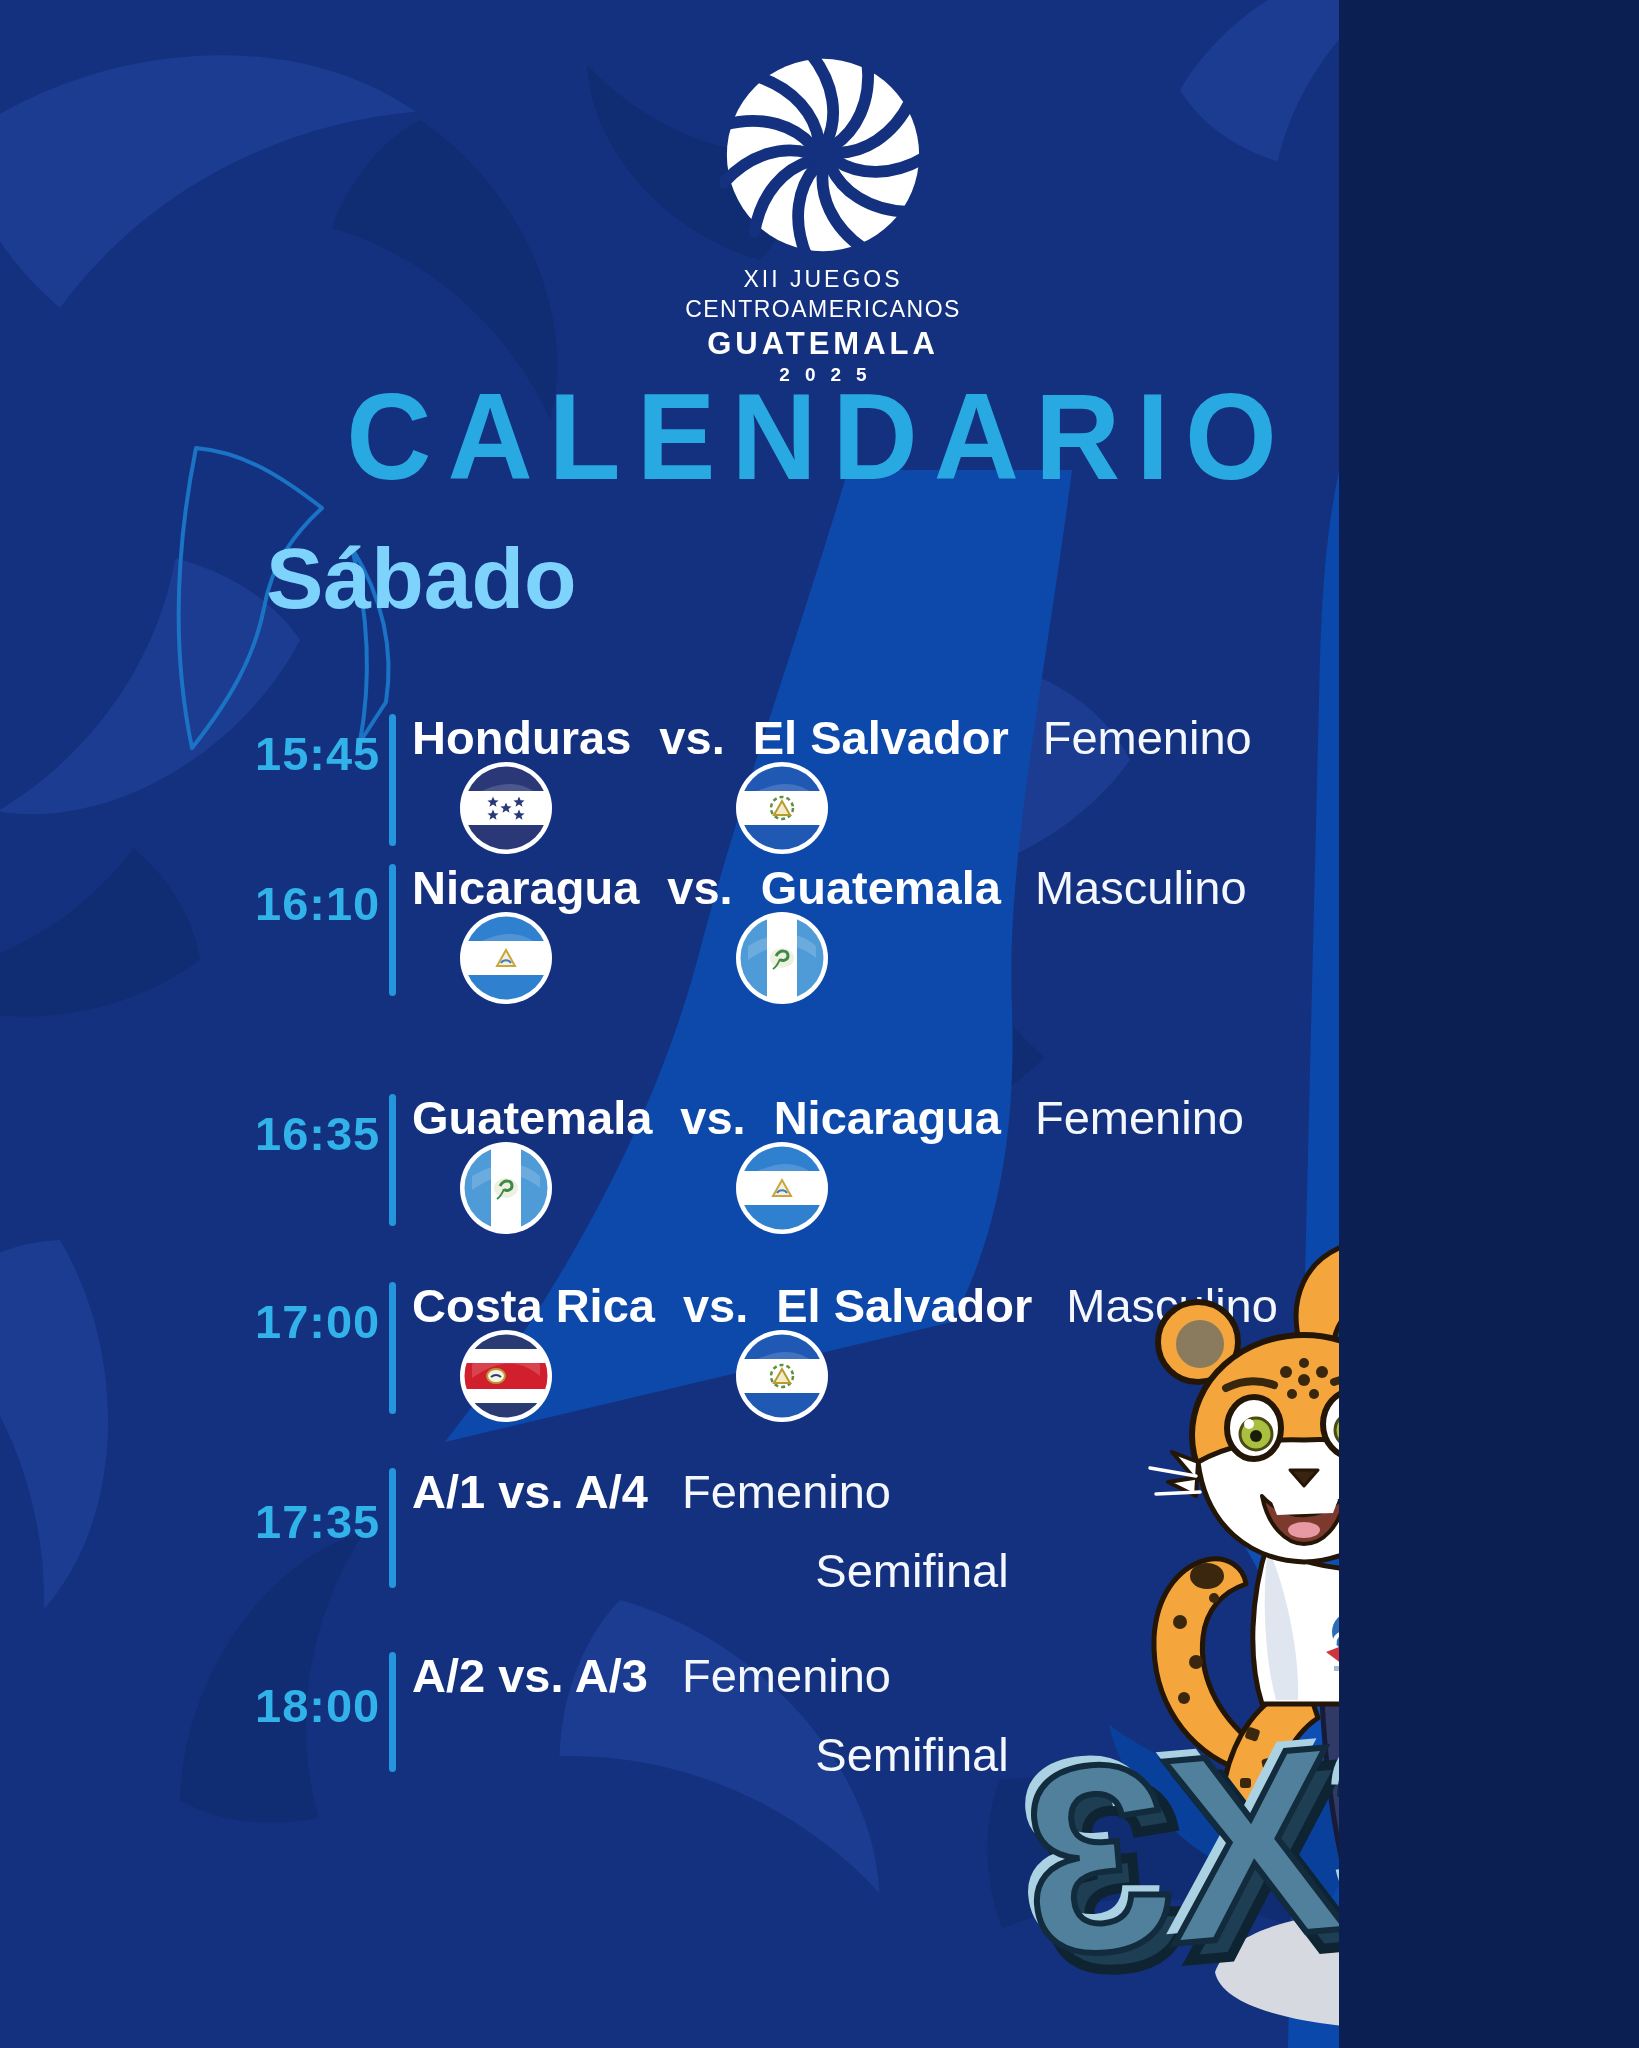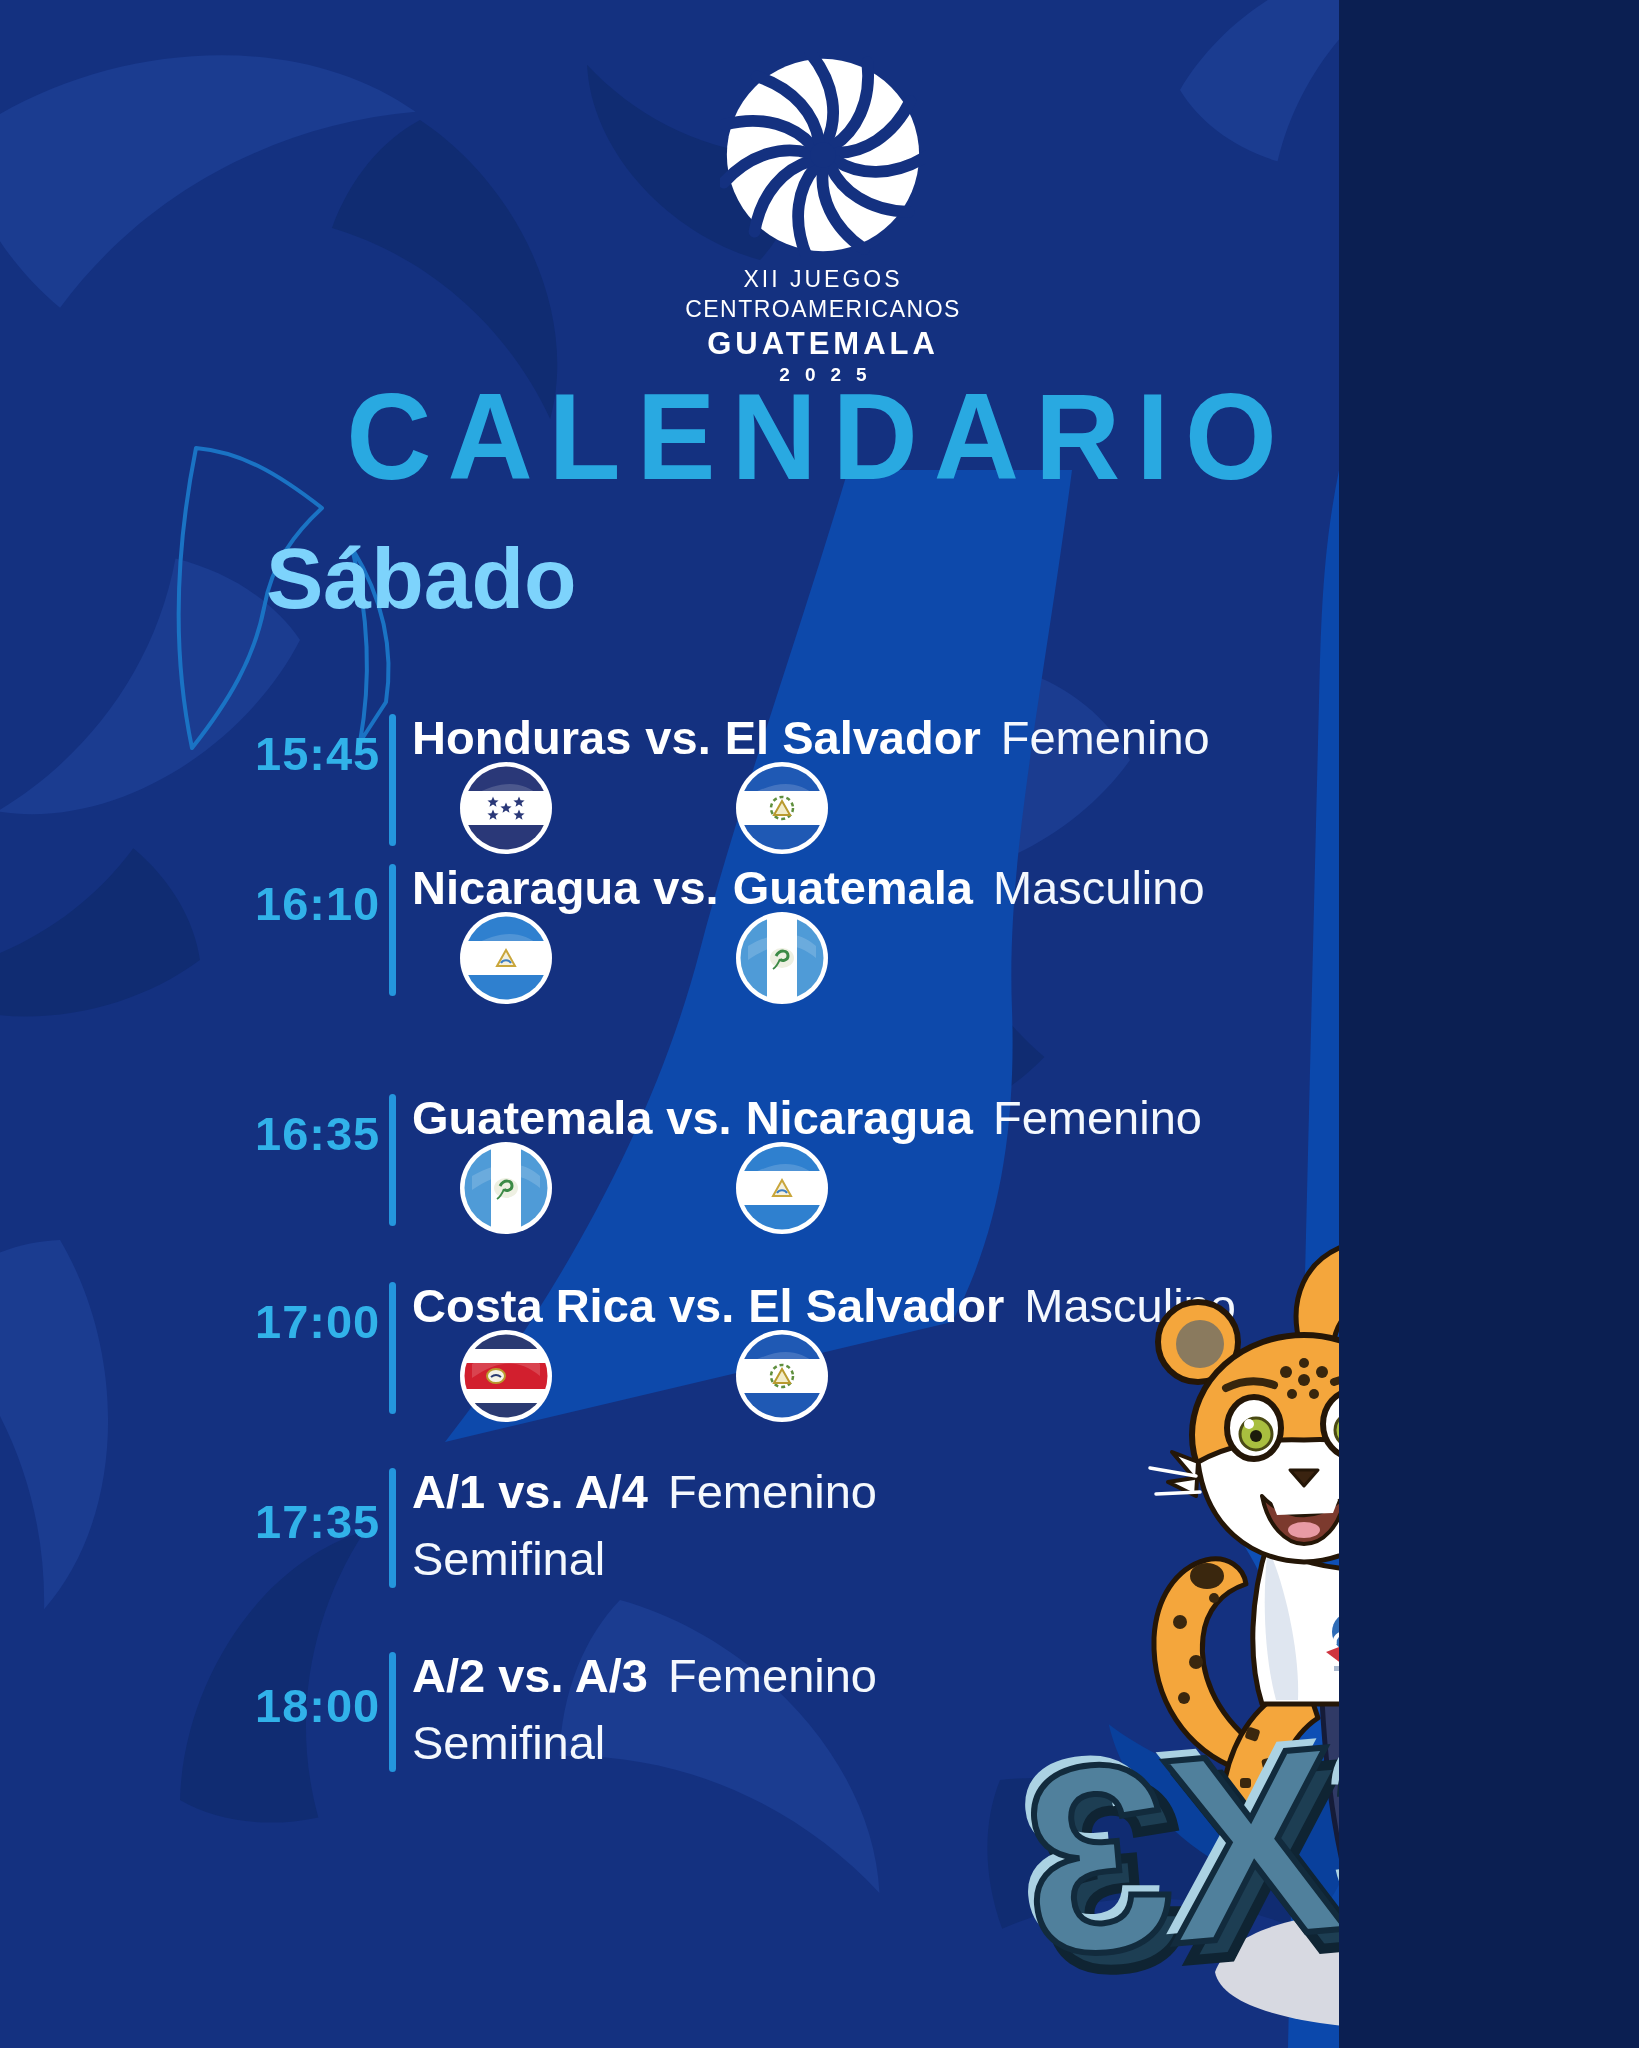--- a/index.html
+++ b/index.html
@@ -23,24 +23,24 @@
     transform:scaleY(1.04);
   }
   .date-block{position:absolute;left:266px;top:537px;color:#7dd3fc;font-weight:700;font-size:86px;line-height:0.97;}
   
   .row{position:absolute;left:255px;width:1200px;height:160px;}
   .time{position:absolute;left:0;top:16px;font-size:47px;font-weight:700;color:#31b2e9;letter-spacing:1px;}
   .sep{position:absolute;left:134px;top:4px;width:7px;border-radius:4px;background:#2496dd;}
   .row-flags .sep{height:132px;}
   .row-text  .sep{height:120px;}
   .match{position:absolute;left:157px;top:0;width:1000px;}
-  .mline{display:flex;align-items:baseline;gap:14px;white-space:nowrap;font-size:47px;color:#fff;}
+  .mline{display:flex;align-items:baseline;gap:28px;white-space:nowrap;font-size:47px;color:#fff;}
   .mline .b{font-weight:700;}
   .mline .cat{font-weight:400;margin-left:6px;color:#f4f8fd;}
-  .mline2{font-size:47px;font-weight:400;color:#f4f8fd;margin-top:12px;}
+  .mline2{font-size:47px;font-weight:400;color:#f4f8fd;margin-top:24px;text-align:center;}
   .flag{position:absolute;top:52px;width:92px;height:92px;}
   .flag-left{left:205px;}
   .flag-right{left:481px;}
   
   .mascot{position:absolute;left:1000px;top:1230px;}
   .blk{font-family:"Liberation Sans",sans-serif;font-weight:700;font-size:265px;text-anchor:middle;}
   .blk-dark{fill:#1d3e53;stroke:#0f2433;stroke-width:10px;}
   .blk-light{fill:#abd2e3;}
   .blk-main{fill:#50809c;stroke:#122b3d;stroke-width:6px;}
   .outline{stroke:#241607;stroke-width:5;stroke-linejoin:round;stroke-linecap:round;}

